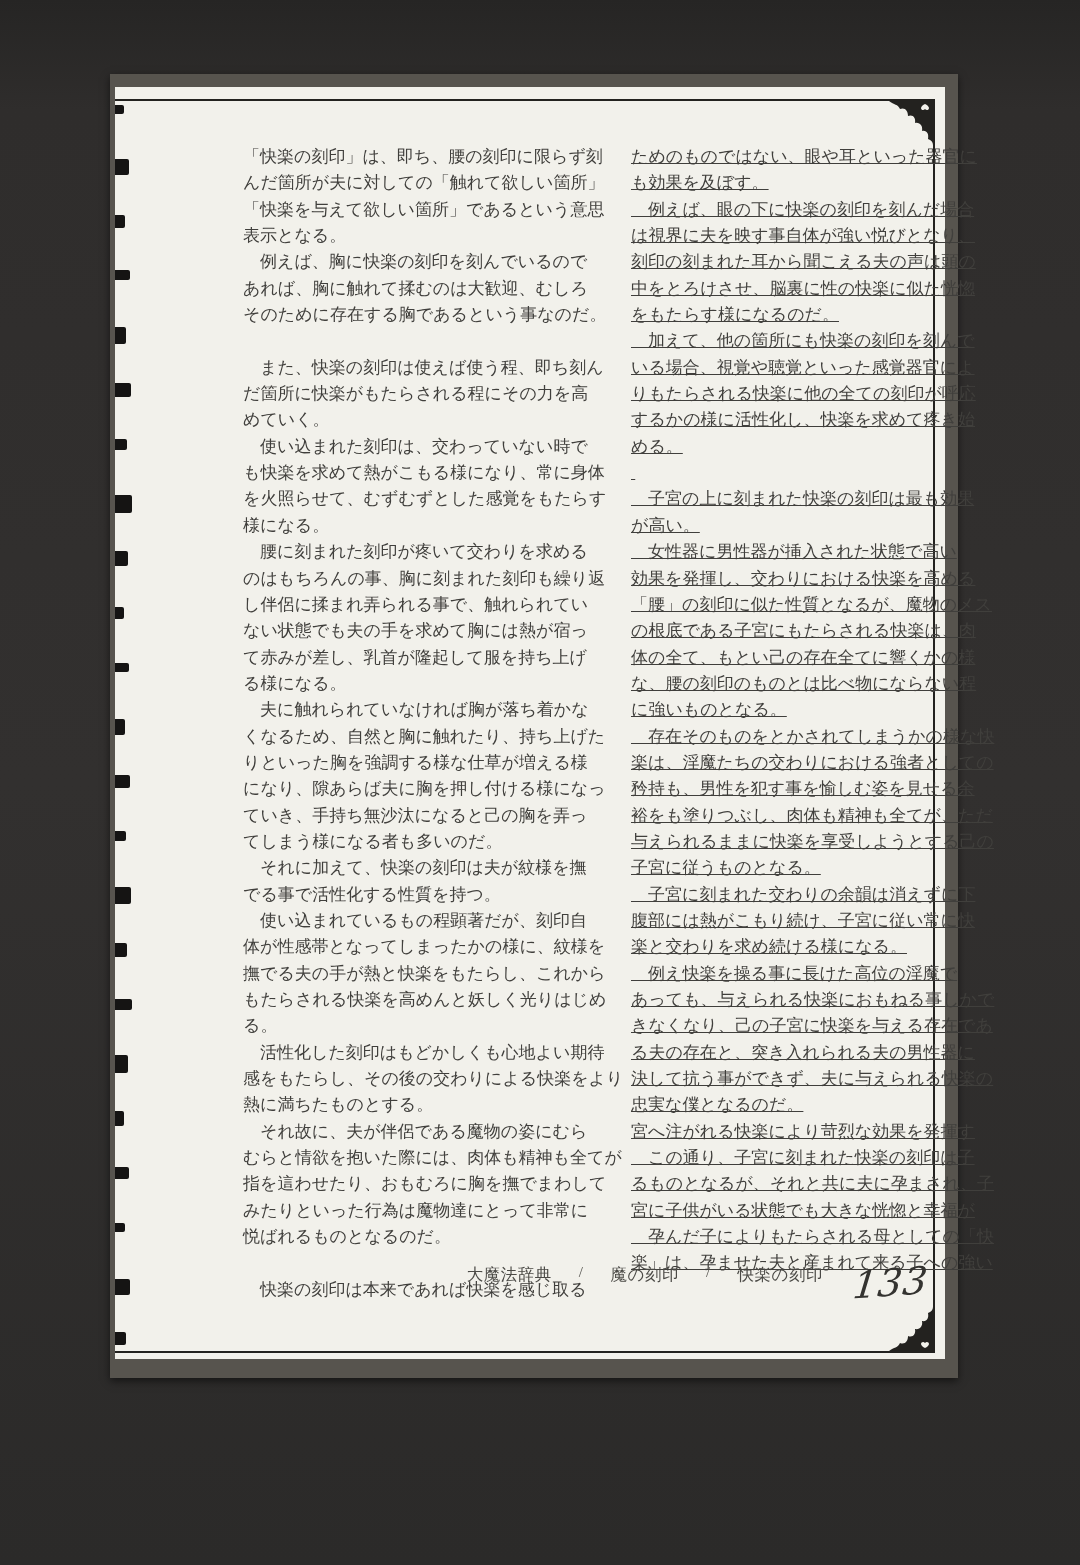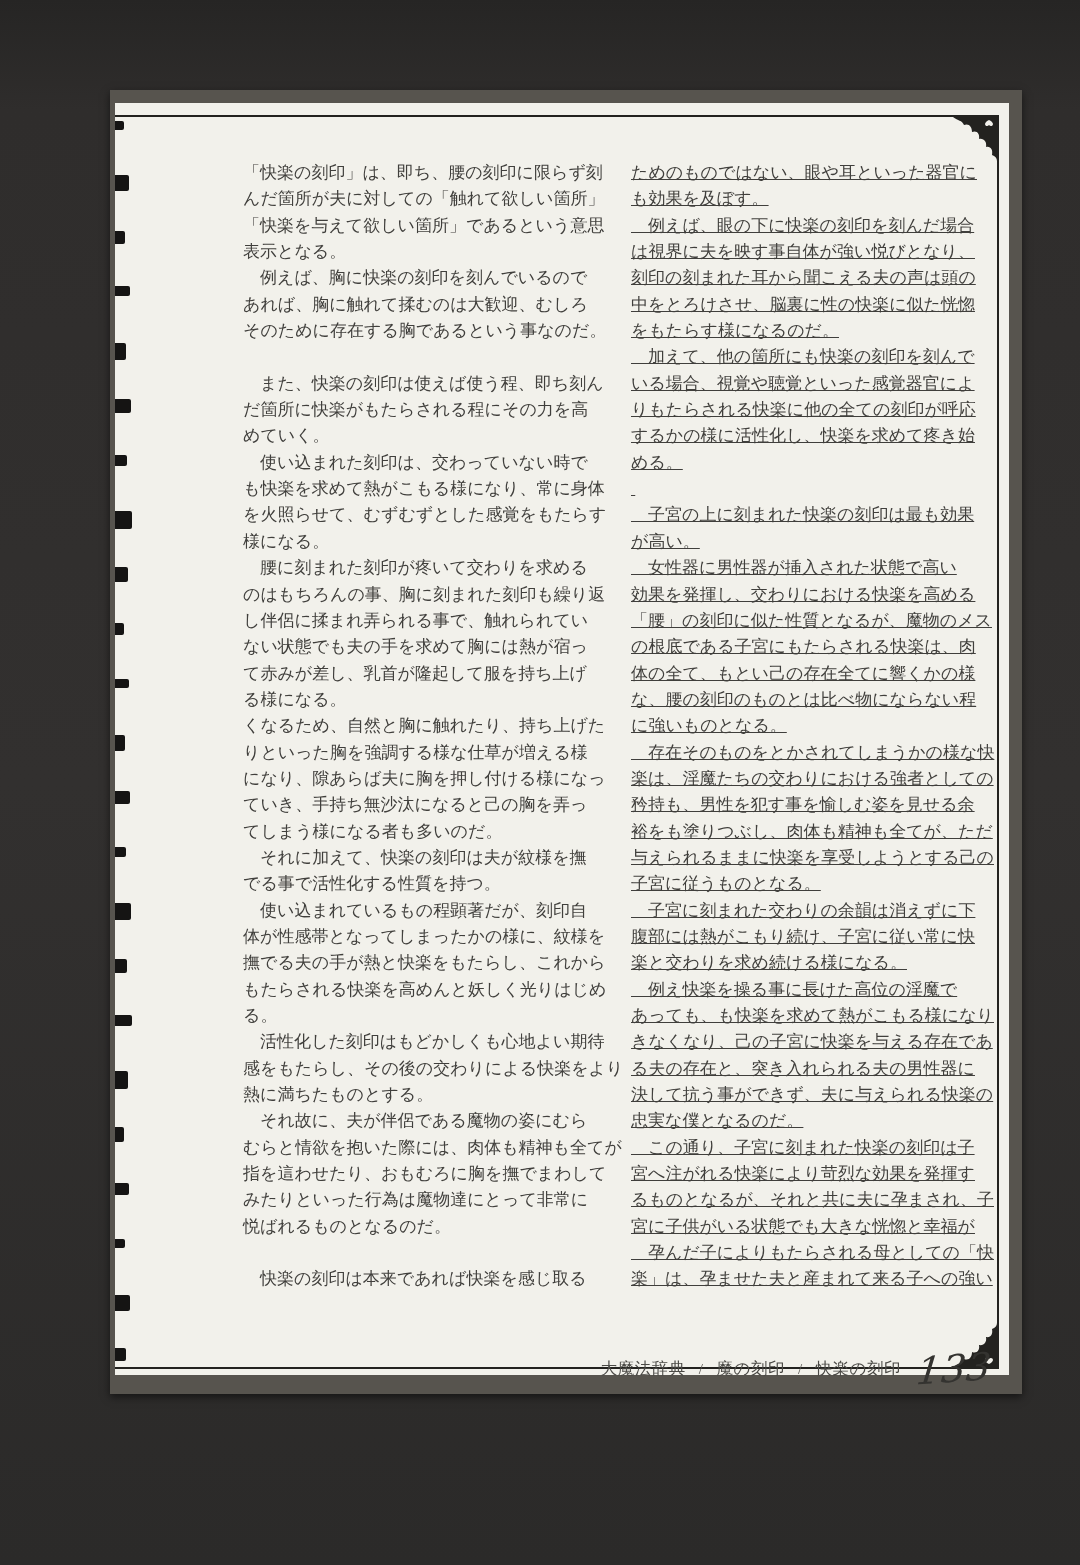--- a/index.html
+++ b/index.html
@@ -2,22 +2,22 @@
 <html><head>
 <meta charset="utf-8">
 <style>
   html,body{margin:0;padding:0;}
   body{
     width:1080px;height:1565px;position:relative;overflow:hidden;
     background:linear-gradient(180deg,#262524 0%,#2f2d2c 7%,#32302f 50%,#2b2a29 100%);
     font-family:"Liberation Serif","DejaVu Serif",serif;
   }
   .page-stack{
-    position:absolute;left:110px;top:74px;width:912px;height:1304px;
-    background:#57544e;box-shadow:0 3px 8px rgba(0,0,0,.55);margin-top:16px;
+    position:absolute;left:110px;top:74px;width:848px;height:1304px;
+    background:#57544e;box-shadow:0 3px 8px rgba(0,0,0,.55);
   }
   .paper{
     position:absolute;left:5px;top:13px;right:13px;bottom:19px;
     background:#f2f1eb;
   }
   .frame{
     position:absolute;left:0;top:12px;right:10px;bottom:6px;
     border:2px solid #23221f;border-left:none;
   }
   .corner{position:absolute;width:44px;height:44px;}
@@ -26,22 +26,22 @@
   .binding{position:absolute;left:0;top:0;bottom:0;width:34px;}
   .binding span{position:absolute;left:0;background:#151413;border-radius:0 2px 2px 0;display:block;}
   .column{
     position:absolute;top:57px;width:362px;
     font-size:17px;line-height:26.35px;color:#403f3c;
   }
   .col-left{left:128px;}
   .col-right{left:516px;text-decoration:underline;}
   .tline{height:26.35px;white-space:nowrap;overflow:visible;}
   .footer{
-    position:absolute;top:1243px;right:18px;height:46px;
-    display:flex;align-items:center;gap:13px;
+    position:absolute;top:1177px;right:18px;height:46px;
+    display:flex;gap:27px;
     font-size:16.5px;color:#4b4a46;letter-spacing:.5px;
   }
   .footer .sep{font-size:15px;color:#55544f;}
   .page-number{
     font-size:38px;font-style:italic;color:#343330;
     font-family:"DejaVu Serif","Liberation Serif",serif;
     transform:skewX(-10deg) rotate(-4deg);margin-left:3px;line-height:1;
   }
 </style>
 </head>
@@ -103,20 +103,21 @@
         <div class="tline">　使い込まれた刻印は、交わっていない時で</div>
         <div class="tline">も快楽を求めて熱がこもる様になり、常に身体</div>
         <div class="tline">を火照らせて、むずむずとした感覚をもたらす</div>
         <div class="tline">様になる。</div>
         <div class="tline">　腰に刻まれた刻印が疼いて交わりを求める</div>
         <div class="tline">のはもちろんの事、胸に刻まれた刻印も繰り返</div>
         <div class="tline">し伴侶に揉まれ弄られる事で、触れられてい</div>
         <div class="tline">ない状態でも夫の手を求めて胸には熱が宿っ</div>
         <div class="tline">て赤みが差し、乳首が隆起して服を持ち上げ</div>
         <div class="tline">る様になる。</div>
+        <div class="tline">　夫に触れられていなければ胸が落ち着かな</div>
         <div class="tline">くなるため、自然と胸に触れたり、持ち上げた</div>
         <div class="tline">りといった胸を強調する様な仕草が増える様</div>
         <div class="tline">になり、隙あらば夫に胸を押し付ける様になっ</div>
         <div class="tline">ていき、手持ち無沙汰になると己の胸を弄っ</div>
         <div class="tline">てしまう様になる者も多いのだ。</div>
         <div class="tline">　それに加えて、快楽の刻印は夫が紋様を撫</div>
         <div class="tline">でる事で活性化する性質を持つ。</div>
         <div class="tline">　使い込まれているもの程顕著だが、刻印自</div>
         <div class="tline">体が性感帯となってしまったかの様に、紋様を</div>
         <div class="tline">撫でる夫の手が熱と快楽をもたらし、これから</div>
@@ -159,27 +160,27 @@
         <div class="tline">　存在そのものをとかされてしまうかの様な快</div>
         <div class="tline">楽は、淫魔たちの交わりにおける強者としての</div>
         <div class="tline">矜持も、男性を犯す事を愉しむ姿を見せる余</div>
         <div class="tline">裕をも塗りつぶし、肉体も精神も全てが、ただ</div>
         <div class="tline">与えられるままに快楽を享受しようとする己の</div>
         <div class="tline">子宮に従うものとなる。</div>
         <div class="tline">　子宮に刻まれた交わりの余韻は消えずに下</div>
         <div class="tline">腹部には熱がこもり続け、子宮に従い常に快</div>
         <div class="tline">楽と交わりを求め続ける様になる。</div>
         <div class="tline">　例え快楽を操る事に長けた高位の淫魔で</div>
-        <div class="tline">あっても、も快楽を求めて熱がこもる様になり</div>
+        <div class="tline">あっても、与えられる快楽におもねる事しかで</div>
         <div class="tline">きなくなり、己の子宮に快楽を与える存在であ</div>
         <div class="tline">る夫の存在と、突き入れられる夫の男性器に</div>
         <div class="tline">決して抗う事ができず、夫に与えられる快楽の</div>
         <div class="tline">忠実な僕となるのだ。</div>
+        <div class="tline">宮へ注がれる快楽により苛烈な効果を発揮す</div>
         <div class="tline">　この通り、子宮に刻まれた快楽の刻印は子</div>
-        <div class="tline">宮へ注がれる快楽により苛烈な効果を発揮す</div>
         <div class="tline">るものとなるが、それと共に夫に孕まされ、子</div>
         <div class="tline">宮に子供がいる状態でも大きな恍惚と幸福が</div>
         <div class="tline">　孕んだ子によりもたらされる母としての「快</div>
         <div class="tline">楽」は、孕ませた夫と産まれて来る子への強い</div>
       </div>
 
     <div class="footer">
       <span>大魔法辞典</span>
       <span class="sep">/</span>
       <span>魔の刻印</span>

